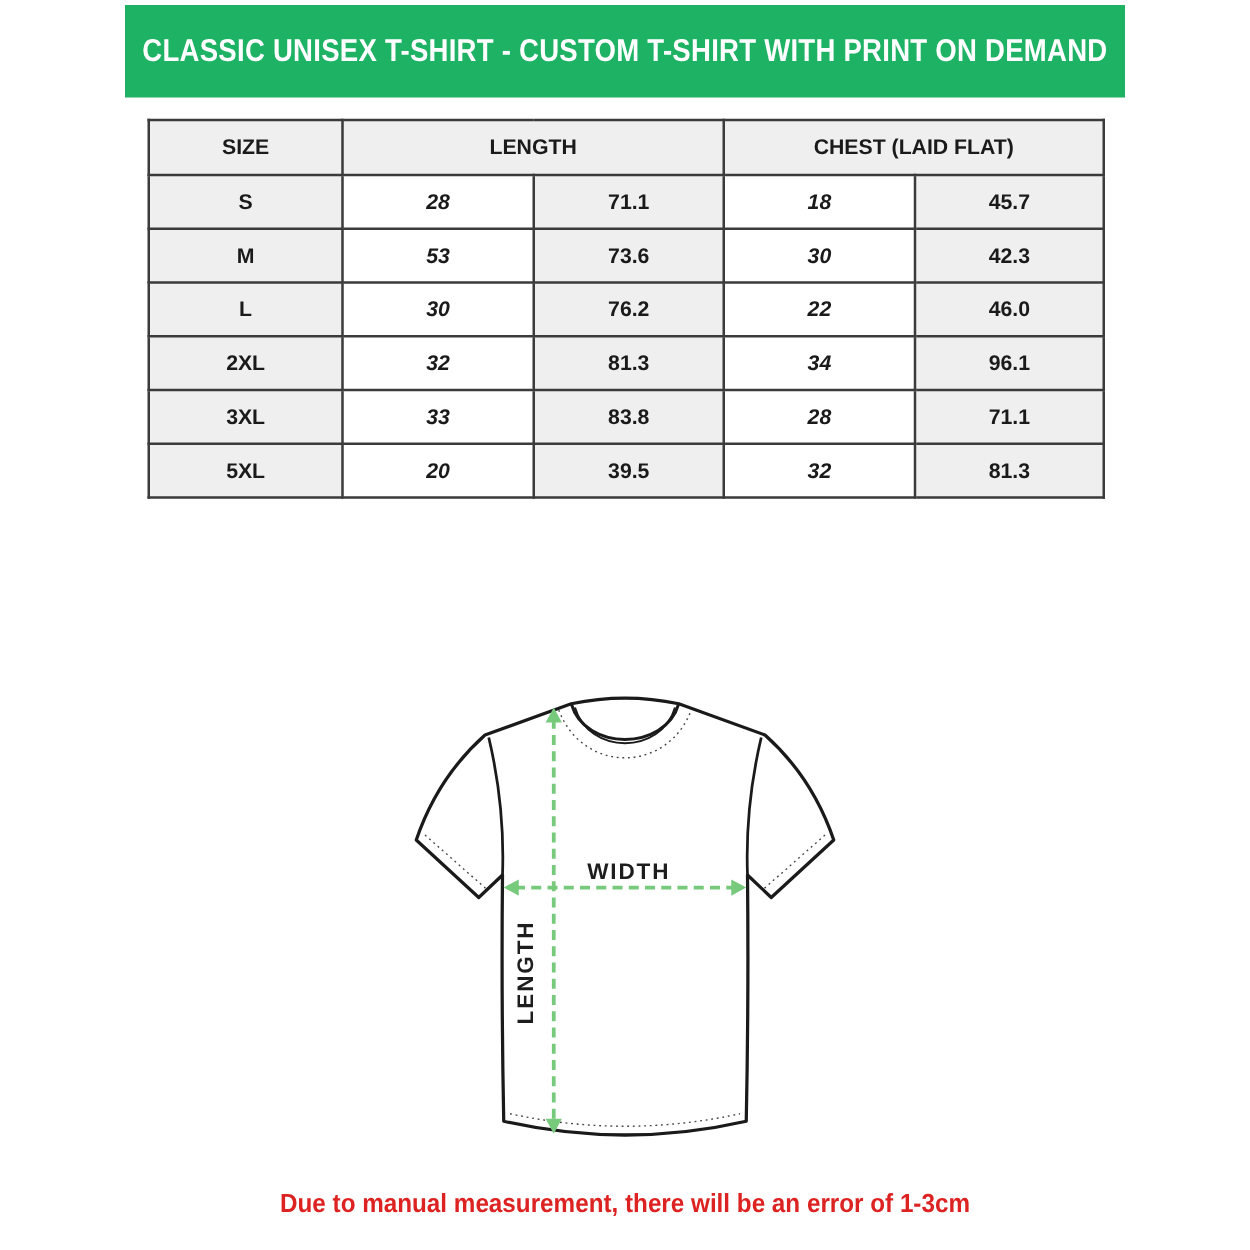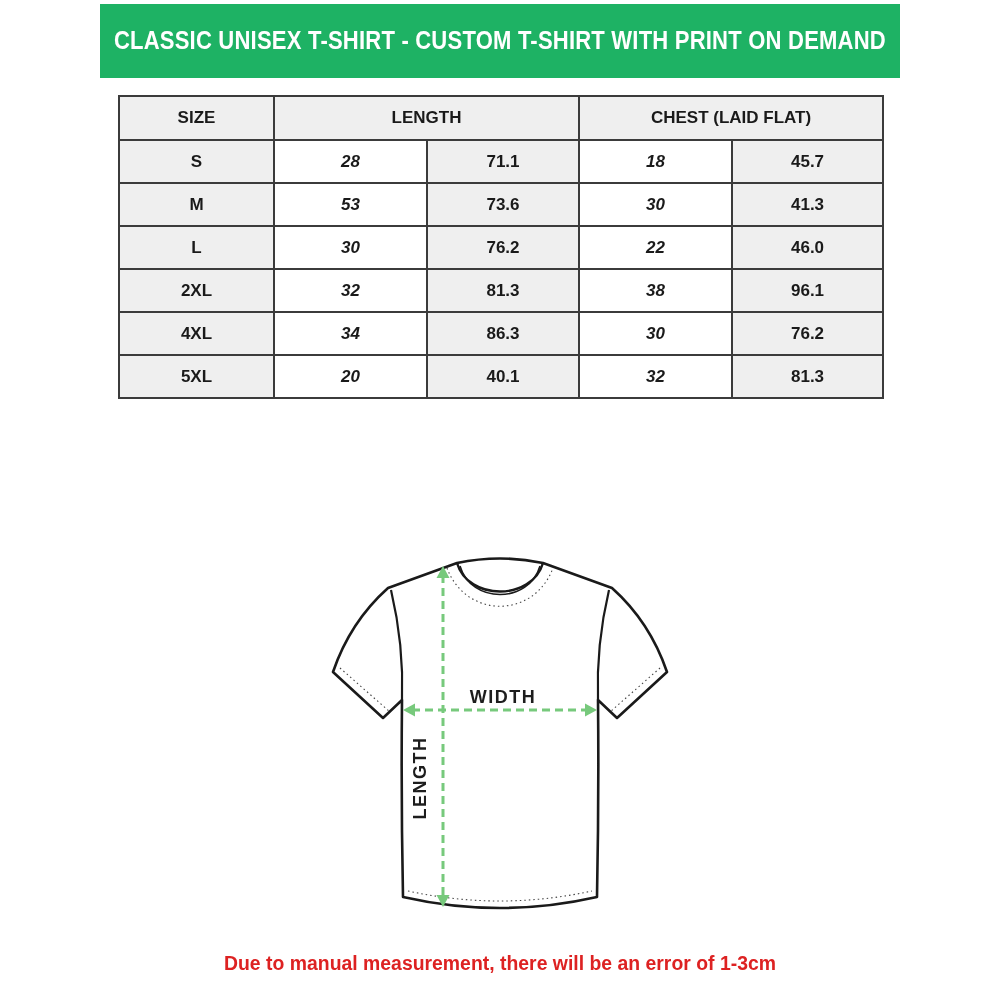--- a/index.html
+++ b/index.html
@@ -63,47 +63,47 @@
     <td class="cell-white">28</td>
     <td class="cell-gray">71.1</td>
     <td class="cell-white">18</td>
     <td class="cell-gray">45.7</td>
   </tr>
   <tr>
     <td class="cell-gray">M</td>
     <td class="cell-white">53</td>
     <td class="cell-gray">73.6</td>
     <td class="cell-white">30</td>
-    <td class="cell-gray">41.3</td>
+    <td class="cell-gray">42.3</td>
   </tr>
   <tr>
     <td class="cell-gray">L</td>
     <td class="cell-white">30</td>
     <td class="cell-gray">76.2</td>
     <td class="cell-white">22</td>
     <td class="cell-gray">46.0</td>
   </tr>
   <tr>
     <td class="cell-gray">2XL</td>
     <td class="cell-white">32</td>
     <td class="cell-gray">81.3</td>
-    <td class="cell-white">38</td>
+    <td class="cell-white">34</td>
     <td class="cell-gray">96.1</td>
   </tr>
   <tr>
-    <td class="cell-gray">4XL</td>
-    <td class="cell-white">34</td>
-    <td class="cell-gray">86.3</td>
-    <td class="cell-white">30</td>
-    <td class="cell-gray">76.2</td>
+    <td class="cell-gray">3XL</td>
+    <td class="cell-white">33</td>
+    <td class="cell-gray">83.8</td>
+    <td class="cell-white">28</td>
+    <td class="cell-gray">71.1</td>
   </tr>
   <tr>
     <td class="cell-gray">5XL</td>
     <td class="cell-white">20</td>
-    <td class="cell-gray">40.1</td>
+    <td class="cell-gray">39.5</td>
     <td class="cell-white">32</td>
     <td class="cell-gray">81.3</td>
   </tr>
 </tbody>
   </table>
 
 <svg class="diagram" viewBox="0 0 400 400">
 
   <g fill="#ffffff" stroke="#1a1a1a" stroke-width="2.6" stroke-linejoin="round">
     <path d="M 157 18

